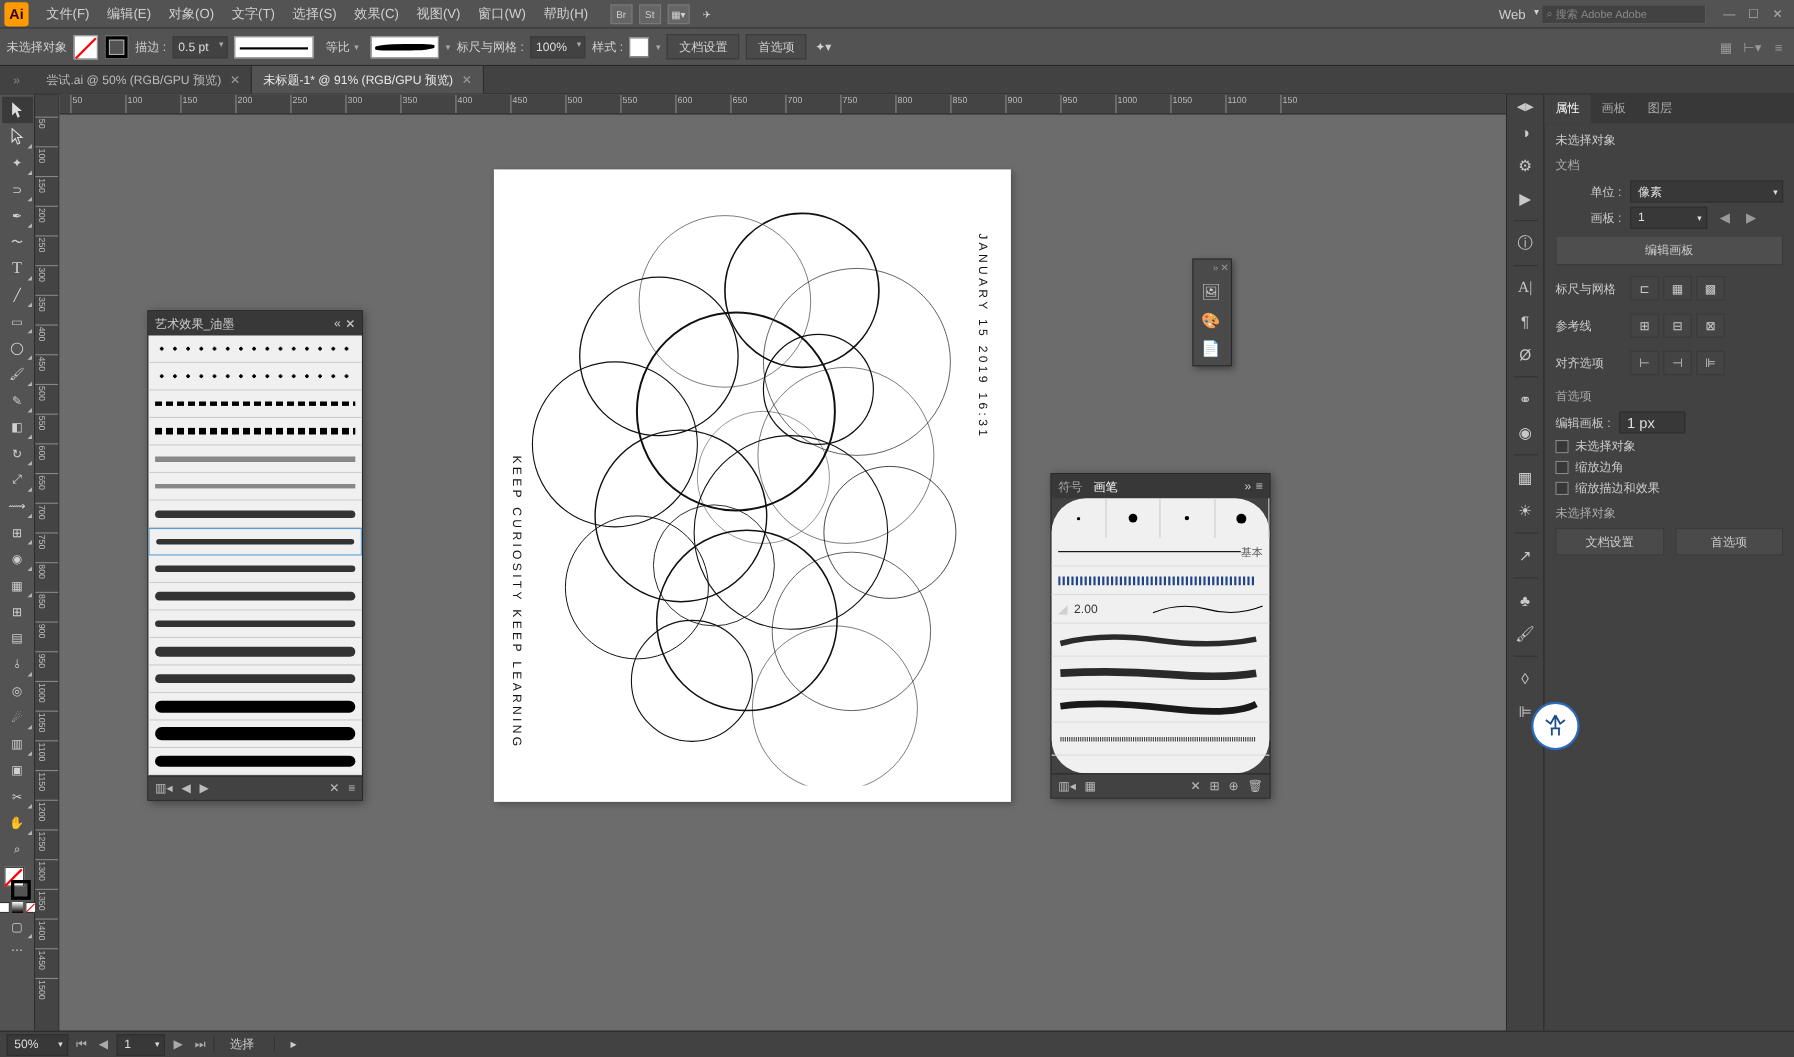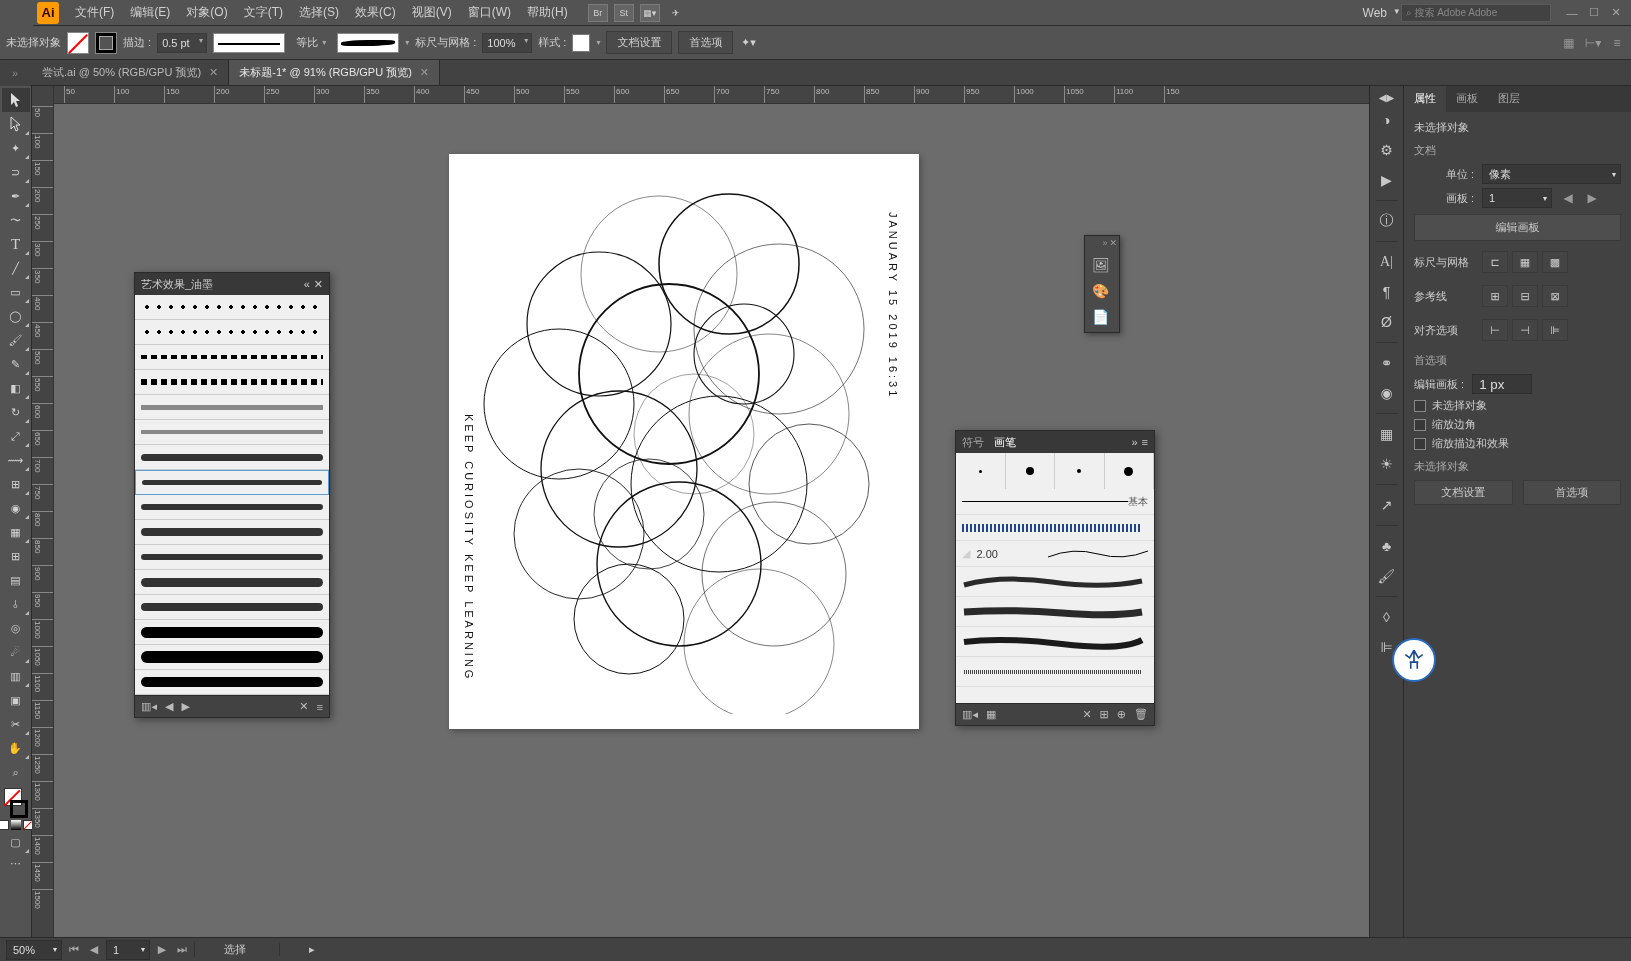--- a/index.html
+++ b/index.html
@@ -1,19 +1,19 @@
 <!DOCTYPE html>
 <html><head>
 <meta charset="utf-8">
 <style>
 * { margin: 0; padding: 0; box-sizing: border-box; font-family: "Microsoft YaHei", sans-serif; }
 body { width: 1631px; height: 961px; background: #535353; color: #d0d0d0; font-size: 11px; overflow: hidden; position: relative; }
 
 
-.menubar { height: 26px; background: #535353; display: flex; align-items: center; padding: 0 4px; border-bottom: 1px solid #2a2a2a; margin-left: 33px; }
+.menubar { height: 26px; background: #535353; display: flex; align-items: center; padding: 0 4px; border-bottom: 1px solid #2a2a2a; }
 .ai-logo { width: 22px; height: 22px; background: #ff9a00; color: #330000; display: flex; align-items: center; justify-content: center; font-weight: bold; font-size: 13px; border-radius: 3px; margin-right: 8px; }
 .menu-item { padding: 3px 8px; cursor: pointer; font-size: 12px; }
 .menu-icons { margin-left: 12px; display: flex; gap: 6px; }
 .menu-icon-box { width: 20px; height: 18px; background: #656565; border: 1px solid #7a7a7a; display: flex; align-items: center; justify-content: center; font-size: 9px; }
 .spacer { flex: 1; }
 .workspace-sel { padding: 2px 14px 2px 8px; font-size: 12px; position: relative; }
 .workspace-sel::after { content: "▾"; position: absolute; right: 2px; font-size: 9px; }
 .stock-search { width: 150px; height: 18px; background: #424242; border: 1px solid #5a5a5a; display: flex; align-items: center; padding: 0 4px; color: #888; font-size: 10px; }
 .win-controls { display: flex; margin-left: 10px; }
 .win-btn { width: 22px; height: 18px; display: flex; align-items: center; justify-content: center; color: #aaa; }
@@ -106,34 +106,34 @@
 .fp-body { background: #f0f0f0; }
 .brush-row { height: 25px; border-bottom: 1px solid #ccc; display: flex; align-items: center; justify-content: center; padding: 0 6px; }
 .brush-row.sel { border: 1px solid #5a9dd4; }
 .brush-strip { width: 100%; background: #222; }
 .fp-footer { height: 22px; background: #424242; border-top: 1px solid #2a2a2a; display: flex; align-items: center; padding: 0 6px; gap: 8px; }
 .fp-footer-icon { font-size: 11px; color: #bbb; cursor: pointer; }
 
 
 .statusbar { position: absolute; bottom: 0; left: 0; right: 0; height: 24px; background: #424242; border-top: 1px solid #2a2a2a; display: flex; align-items: center; padding: 0 6px; gap: 4px; font-size: 11px; color: #ccc; }
 .nav-btn { width: 16px; height: 16px; display: flex; align-items: center; justify-content: center; color: #aaa; cursor: pointer; }
-.status-seg { padding: 0 29px; border-left: 1px solid #333; }
+.status-seg { padding: 0 14px; border-left: 1px solid #333; }
 
 
 .mini-panel { position: absolute; background: #4a4a4a; border: 1px solid #2a2a2a; box-shadow: 2px 2px 6px rgba(0,0,0,0.4); width: 36px; padding: 2px; }
 .mini-panel-head { height: 14px; display: flex; justify-content: flex-end; gap: 2px; font-size: 9px; color: #999; }
 .mini-panel .dock-icon { height: 26px; }
 
 
-.brushlib { left: 134px; top: 272px; width: 196px; }
+.brushlib { left: 134px; top: 282px; width: 196px; }
 .brushlib .fp-body { height: 400px; overflow-y: auto; }
 
 
 .brushpal { left: 955px; top: 430px; width: 200px; }
-.brushpal .fp-body { height: 250px; }
+.brushpal .fp-body { height: 250px; border-radius: 31px; }
 .brush-dots { height: 36px; display: flex; }
 .brush-dot-cell { flex: 1; border-right: 1px solid #ccc; display: flex; align-items: center; justify-content: center; }
 .dot { border-radius: 50%; background: #000; }
 .brushpal-row { height: 26px; border-bottom: 1px solid #ddd; display: flex; align-items: center; padding: 0 6px; }
 .basic-label { margin-left: auto; font-size: 10px; color: #555; }
 
 
 .avatar { position: absolute; right: 195px; top: 638px; width: 44px; height: 44px; border-radius: 50%; background: #fff; border: 2px solid #2a6bbf; display: flex; align-items: center; justify-content: center; font-size: 16px; }
 
 svg.tool-svg { width: 16px; height: 16px; }

